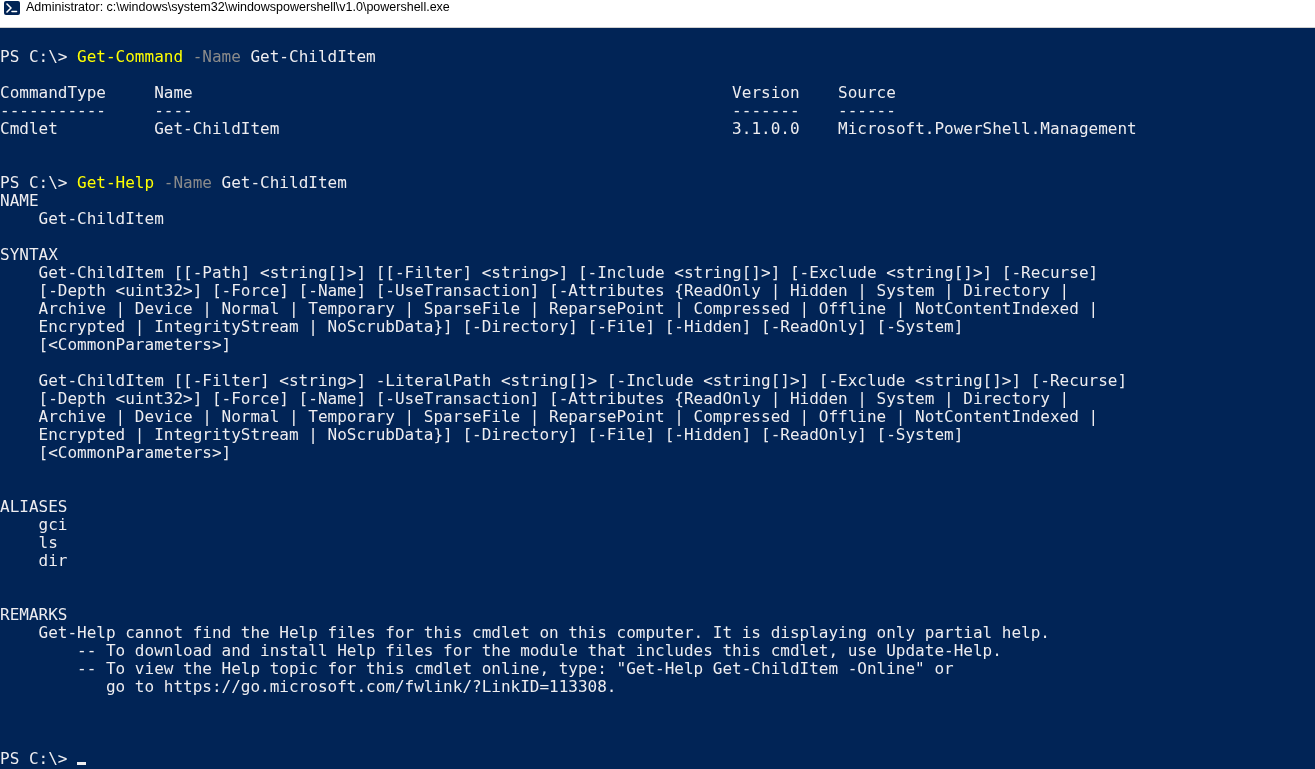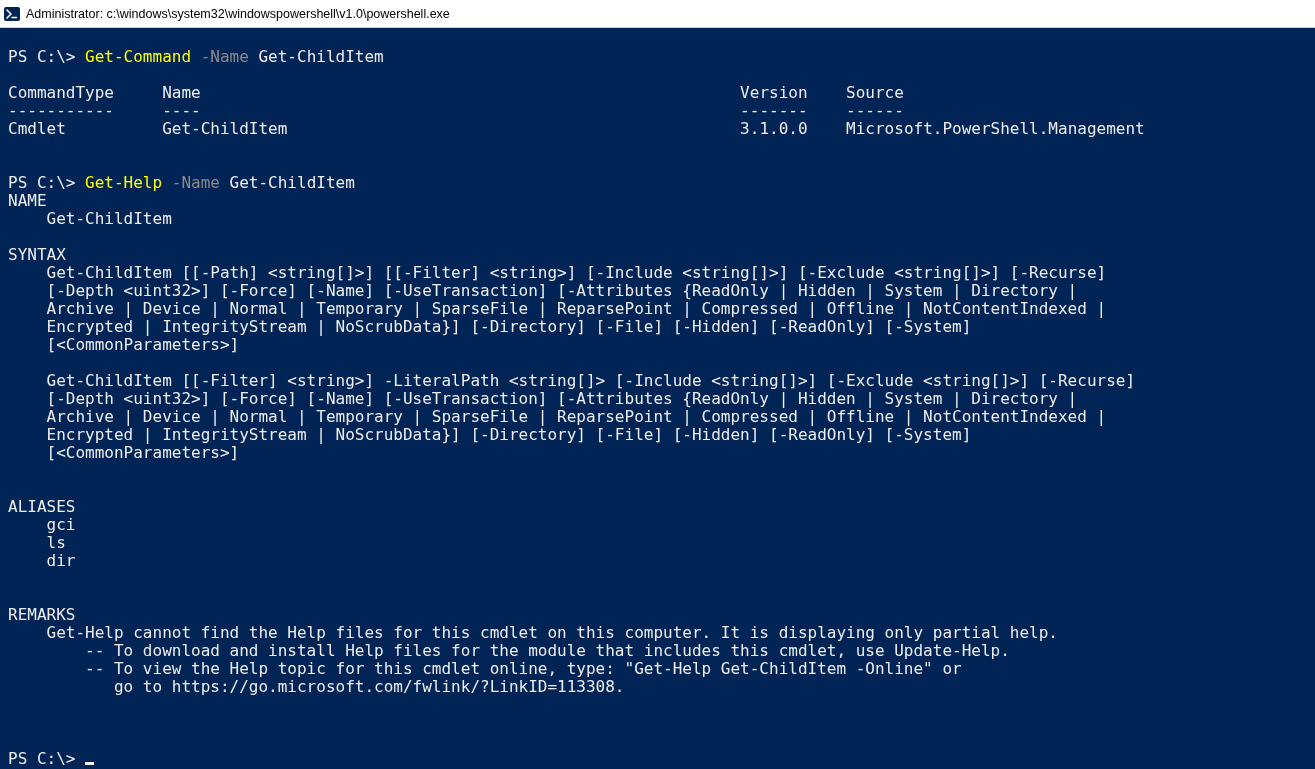--- a/index.html
+++ b/index.html
@@ -9,40 +9,39 @@
       color: #ffffff;
       width: 1315px;
       height: 769px;
       overflow: hidden;
     }
     .titlebar {
       background: #ffffff;
       color: #000000;
       height: 28px;
       display: flex;
-      align-items: center;
       padding: 0 4px;
       font-family: "Segoe UI", Tahoma, sans-serif;
       font-size: 12.5px;
       border-bottom: 1px solid #d0d0d0;
     }
     .titlebar .ps-icon {
       width: 16px;
       height: 16px;
       margin-right: 6px;
       display: inline-flex;
       align-items: center;
       justify-content: center;
     }
     .terminal {
       background: #012456;
       color: #eeedf0;
       font-size: 16px;
       line-height: 18px;
-      padding: 2px 0 0 8px;
+      padding: 2px 0 0 0;
       white-space: pre;
       letter-spacing: 0;
       font-family: Consolas, "Lucida Console", monospace;
     }
     .c-white   { color: #eeedf0; }
     .c-yellow  { color: #ffff00; }
     .c-gray    { color: #8a8a8a; }
     .cursor {
       display: inline-block;
       width: 9px;

